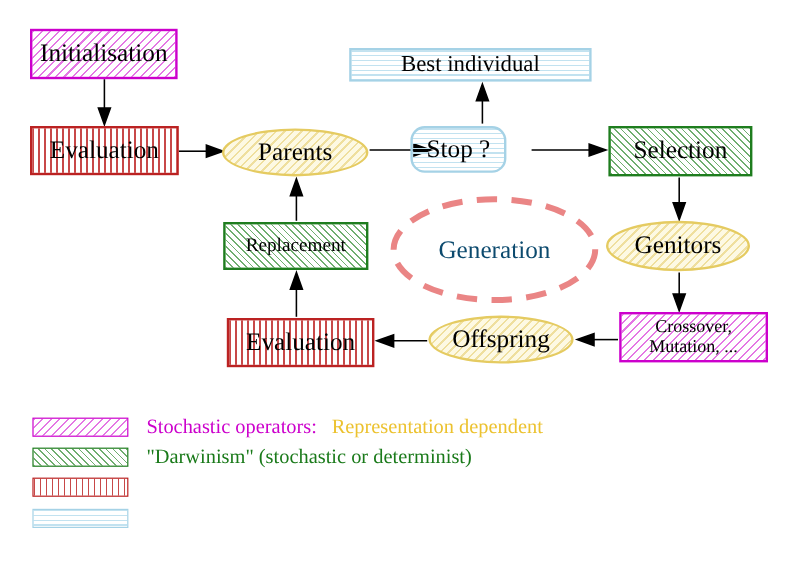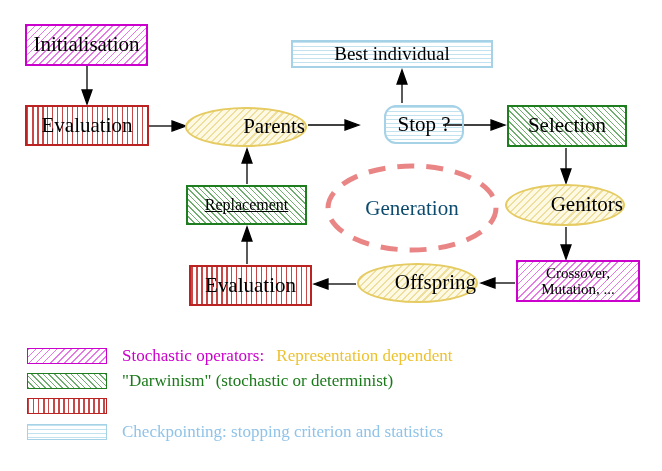--- a/index.html
+++ b/index.html
@@ -42,21 +42,20 @@
     background: repeating-linear-gradient(90deg, #c84848 0px, #c84848 1.5px, rgba(0,0,0,0) 1.5px, rgba(0,0,0,0) 5px);
   }
   .stripe-cyan {
     border: 2px solid #a5d2e6;
     background: repeating-linear-gradient(180deg, #c2e2f0 0px, #c2e2f0 1px, rgba(0,0,0,0) 1px, rgba(0,0,0,0) 4px);
   }
   .hatch-gold {
     border: 2px solid #e5cb61;
     border-radius: 50%;
     background: #fdf9e3 repeating-linear-gradient(135deg, #efdf9e 0px, #efdf9e 1.5px, rgba(0,0,0,0) 1.5px, rgba(0,0,0,0) 5px);
-    justify-content: flex-end;
   }
   .rounded { border-radius: 12px; }
   .fs-big   { font-size: 21px; }
   .fs-med   { font-size: 19px; }
   .fs-small { font-size: 16px; }
   .fs-tiny  { font-size: 15px; }
   .generation-label {
     position: absolute;
     z-index: 2;
     color: #0c4a6e;
@@ -147,21 +146,21 @@
   </div>
 
   <div class="node stripe-red fs-big" style="left:25px; top:105px; width:124px; height:41px;">
     <span>Evaluation</span>
   </div>
 
   <div class="node hatch-gold fs-big" style="left:185px; top:107px; width:122px; height:40px;">
     <span>Parents</span>
   </div>
 
-  <div class="node stripe-cyan rounded fs-big" style="left:384px; top:105px; width:80px; height:39px;">
+  <div class="node stripe-cyan rounded fs-big" style="left:342px; top:105px; width:80px; height:39px;">
     <span>Stop ?</span>
   </div>
 
   <div class="node stripe-cyan fs-med" style="left:291px; top:40px; width:202px; height:28px;">
     <span>Best individual</span>
   </div>
 
   <div class="node hatch-gold fs-big" style="left:505px; top:184px; width:120px; height:42px;">
     <span>Genitors</span>
   </div>
@@ -176,33 +175,32 @@
   </div>
 
   <div class="node hatch-gold fs-big" style="left:357px; top:263px; width:121px; height:40px;">
     <span>Offspring</span>
   </div>
 
   <div class="node stripe-red fs-big" style="left:189px; top:265px; width:123px; height:41px;">
     <span>Evaluation</span>
   </div>
 
-  <div class="node hatch-green fs-small" style="left:186px; top:185px; width:121px; height:40px;text-decoration:underline;">
+  <div class="node hatch-green fs-small" style="left:186px; top:185px; width:121px; height:40px;">
     <span>Replacement</span>
   </div>
 
   <div class="generation-label" style="left:332px; top:196px; width:160px;">Generation</div>
 
   <div class="legend-swatch hatch-magenta" style="left:27px; top:348px;"></div>
   <div class="legend-text" style="left:122px; top:347px;">
     <span class="c-magenta">Stochastic operators:</span>
     <span class="c-gold" style="margin-left:8px;">Representation dependent</span>
   </div>
 
   <div class="legend-swatch hatch-green" style="left:27px; top:373px;"></div>
   <div class="legend-text c-green" style="left:122px; top:372px;">"Darwinism" (stochastic or determinist)</div>
 
   <div class="legend-swatch stripe-red" style="left:27px; top:398px;"></div>
 
   <div class="legend-swatch stripe-cyan" style="left:27px; top:424px;"></div>
-  <div class="legend-text c-cyan" style="left:122px; top:423px;">Checkpointing: stopping criterion and statistics</div>
 
 </div>
 
 </body></html>

